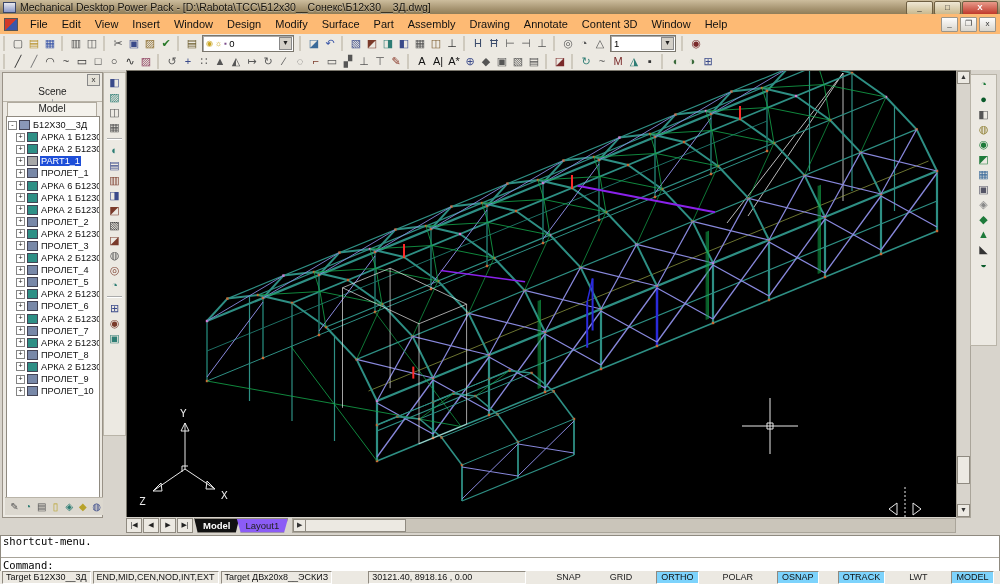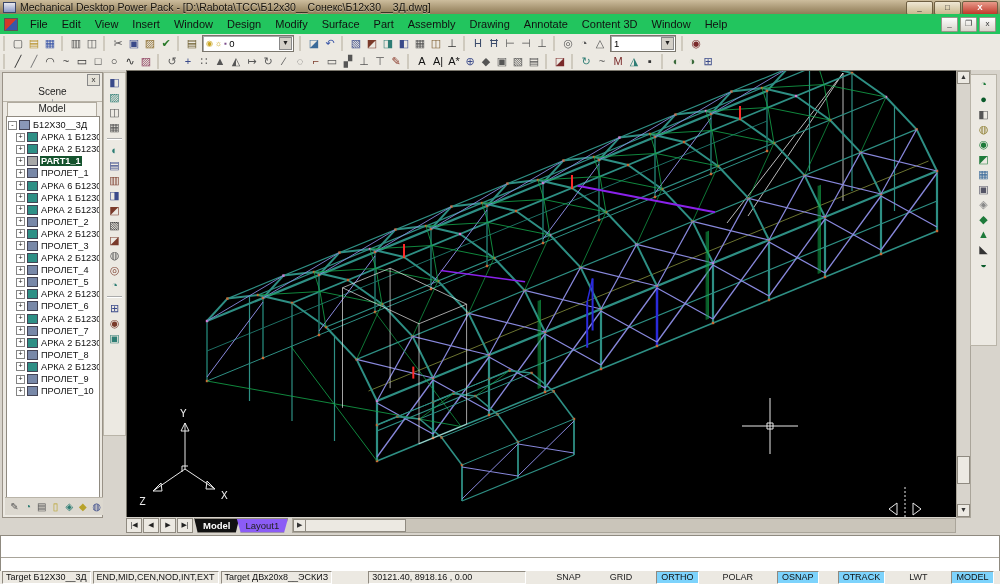--- a/index.html
+++ b/index.html
@@ -10,21 +10,21 @@
     background:linear-gradient(#cdbd9d,#a79572 60%,#8f7d58);display:flex;align-items:center;
     font-size:10.5px;color:#15120c;}
   #app-icon{width:11px;height:9px;margin:0 4px 0 3px;background:linear-gradient(#e8e8ee,#8a98c8);
     border:1px solid #3a4668;}
   #title-text{white-space:nowrap;text-shadow:0 1px 0 rgba(255,255,255,.35);}
   #win-controls{position:absolute;right:2px;top:1px;display:flex;gap:1px;}
   .win-btn{width:25px;height:12px;font-size:8px;line-height:11px;text-align:center;
     border:1px solid #6e5f42;border-radius:2px;background:linear-gradient(#efe7d4,#c9b98f);color:#222;}
   .win-btn.close{width:34px;background:linear-gradient(#e89a8a,#c0392b);color:#fff;font-weight:bold;}
   
-  #menubar{position:absolute;left:0;top:14px;width:1000px;height:20px;background:#22c55e;
+  #menubar{position:absolute;left:0;top:14px;width:1000px;height:20px;background:#fdba74;
     border-bottom:1px solid #c8c4ba;display:flex;align-items:center;font-size:11px;color:#111;}
   #mdi-icon{width:12px;height:11px;margin:0 5px 0 4px;background:linear-gradient(135deg,#d23a2a 50%,#3a56a8 50%);
     border:1px solid #555;}
   .menu-item{padding:2px 7px;white-space:nowrap;}
   #mdi-controls{position:absolute;right:4px;top:3px;display:flex;gap:2px;}
   .mdi-btn{width:15px;height:13px;font-size:8px;line-height:12px;text-align:center;color:#333;
     background:linear-gradient(#fdfdfd,#d9d5cc);border:1px solid #9a958a;border-radius:1px;}
   
   .toolbar{position:absolute;left:0;width:1000px;background:#ece9e2;display:flex;align-items:center;
     border-bottom:1px solid #b9b4a8;}
@@ -50,21 +50,21 @@
   .browser-tab{padding:1px 4px;}
   #model-header{position:absolute;left:4px;top:29px;width:88px;height:13px;text-align:center;
     background:#f4f2ec;border:1px solid #b0aa9e;border-bottom:0;font-size:10px;color:#222;}
   #tree{position:absolute;left:3px;top:43px;width:91px;height:380px;background:#fff;
     border:1px solid #8f8a80;overflow:hidden;padding:2px 0 0 1px;}
   .tree-row{display:flex;align-items:center;height:12.1px;white-space:nowrap;font-size:9.2px;color:#111;}
   .tree-expander{width:7px;height:7px;border:1px solid #848484;background:#fff;font-size:7px;line-height:6px;
     text-align:center;margin:0 2px 0 0;flex:none;}
   .tree-icon{width:9px;height:8px;flex:none;margin-right:2px;border:1px solid #445;}
   .tree-label{padding:0 1px;}
-  .tree-row.selected .tree-label{background:#14532d;color:#fff;font-weight:bold;}
+  .tree-row.selected .tree-label{background:#1d4ed8;color:#fff;}
   .indent1{margin-left:8px;}
   #browser-bottom{position:absolute;left:2px;top:424px;width:95px;height:17px;display:flex;gap:1px;
     align-items:center;background:#dcd8cf;border-top:1px solid #b9b4a8;padding-left:3px;}
   #browser-bottom .tb-icon{width:13px;font-size:10px;}
   
   .vstrip{position:absolute;background:#ece9e2;border:1px solid #b9b4a8;display:flex;
     flex-direction:column;align-items:center;padding-top:2px;}
   #left-strip{left:103px;top:2px;width:21px;height:360px;}
   #right-strip{left:970px;top:4px;width:25px;height:268px;}
   .vstrip .tb-icon{width:17px;height:15px;}
@@ -875,21 +875,23 @@
       <span id="hscroll">
         <span id="hthumb"></span>
         <span class="scroll-btn" style="right:12px">◀</span>
         <span class="scroll-btn" style="right:0">▶</span>
       </span>
     </div>
   </div>
 
   <div id="command">
     <div id="command-history">
+      <div>shortcut-menu.</div>
     </div>
+    <div id="command-prompt">Command:</div>
   </div>
 
   <div id="statusbar">
     <span class="status-cell">Target Б12X30__3Д</span>
     <span class="status-cell">END,MID,CEN,NOD,INT,EXT</span>
     <span class="status-cell">Target ДВх20х8__ЭСКИЗ</span>
     <span class="status-cell" id="status-coords">30121.40, 8918.16 , 0.00</span>
     <span id="status-toggles">
         <span class="toggle off">SNAP</span>
         <span class="toggle off">GRID</span>

